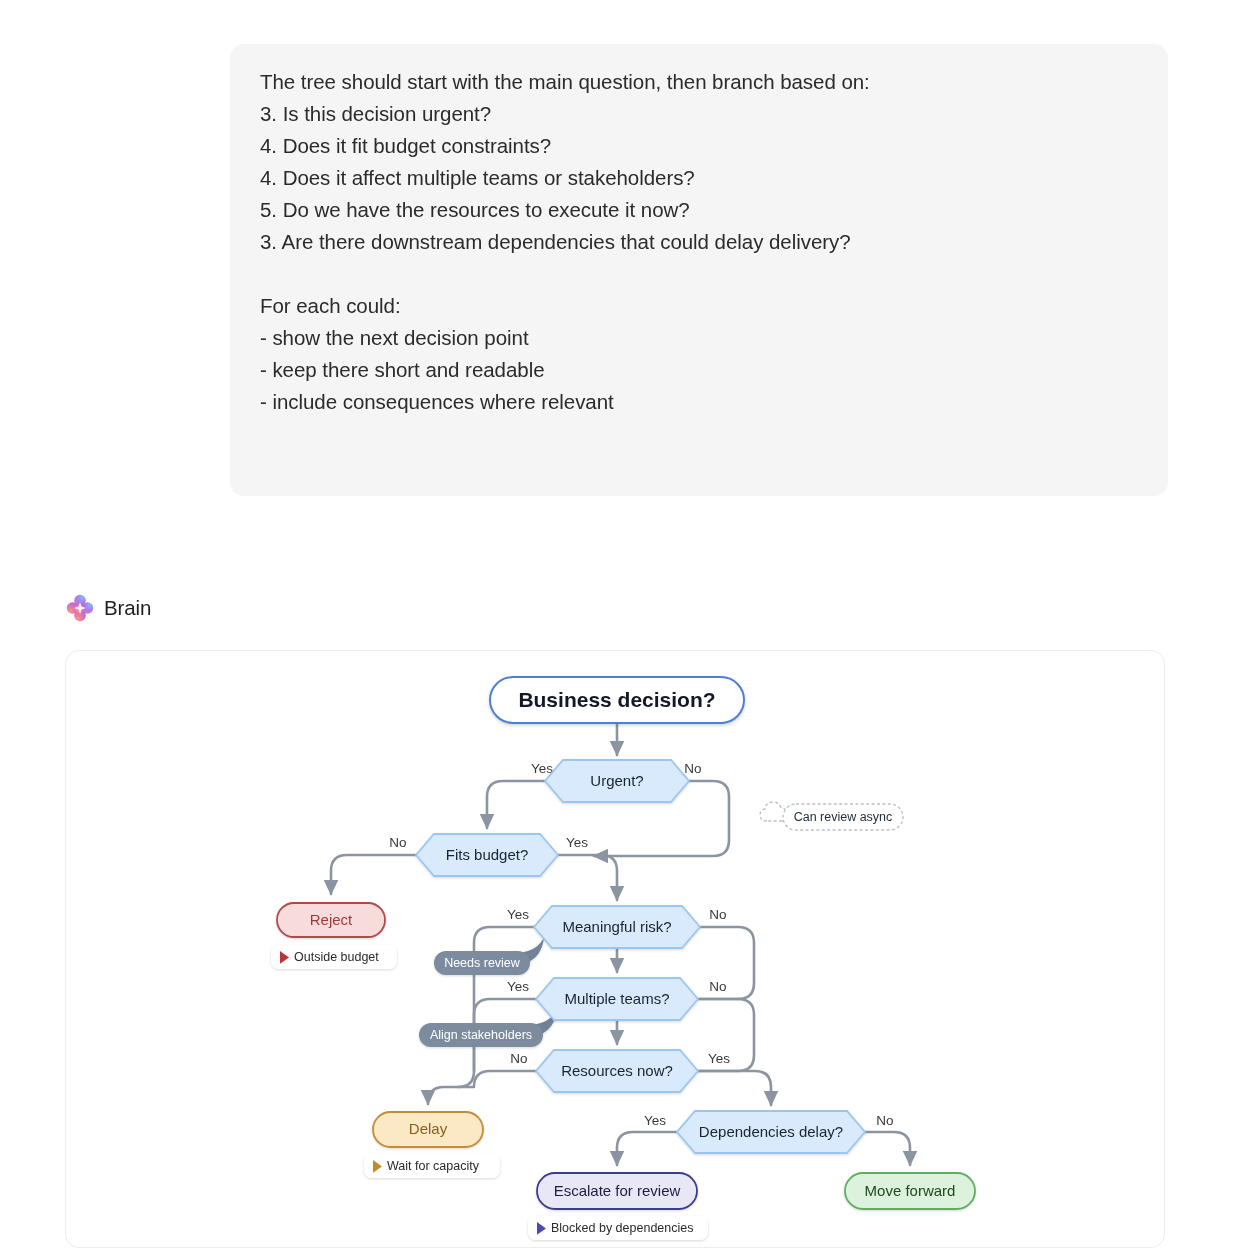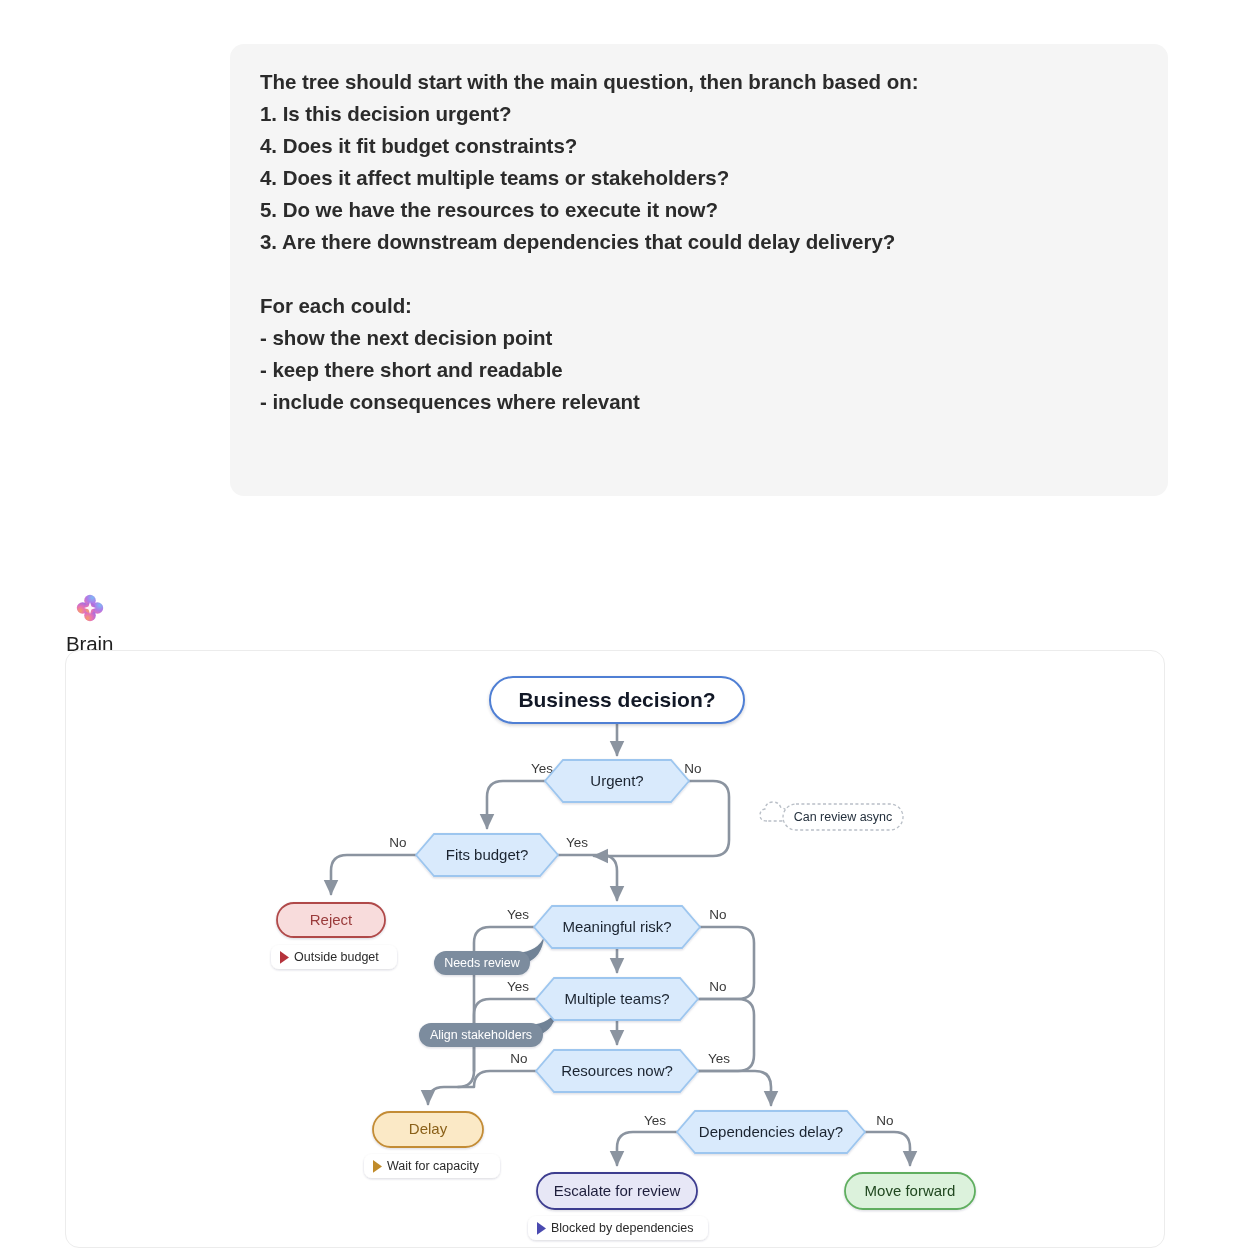--- a/index.html
+++ b/index.html
@@ -19,29 +19,28 @@
     background: #f5f5f5;
     border-radius: 14px;
     padding: 22px 30px 20px 30px;
   }
   .prompt-line {
     font-size: 20.5px;
     line-height: 32px;
     color: #2b2b2b;
     white-space: pre;
     letter-spacing: -0.05px;
-    font-weight: bold;
   }
   .prompt-gap { height: 32px; }
 
   
   .brain-row {
     position: absolute;
     left: 66px; top: 594px;
-    display: flex; align-items: center; gap: 10px; flex-direction: column;
+    display: flex; align-items: center; gap: 10px;
   }
   .brain-icon { width: 28px; height: 28px; display: block; }
   .brain-label {
     font-size: 20.5px; color: #1f1f1f; letter-spacing: -0.1px;
   }
 
   
   .diagram-panel {
     position: absolute;
     left: 65px; top: 650px;
@@ -83,21 +82,21 @@
   }
   .link { fill: none; stroke: #8b94a0; stroke-width: 2.6; stroke-linecap: round; stroke-linejoin: round; }
 </style>
 </head>
 <body>
 
 <div class="page">
 
   <div class="prompt-card">
     <div class="prompt-line">The tree should start with the main question, then branch based on:</div>
-    <div class="prompt-line">1. Is this decision urgent?</div>
+    <div class="prompt-line">3. Is this decision urgent?</div>
     <div class="prompt-line">4. Does it fit budget constraints?</div>
     <div class="prompt-line">4. Does it affect multiple teams or stakeholders?</div>
     <div class="prompt-line">5. Do we have the resources to execute it now?</div>
     <div class="prompt-line">3. Are there downstream dependencies that could delay delivery?</div>
     <div class="prompt-gap"></div>
     <div class="prompt-line">For each could:</div>
     <div class="prompt-line">- show the next decision point</div>
     <div class="prompt-line">- keep there short and readable</div>
     <div class="prompt-line">- include consequences where relevant</div>
   </div>

